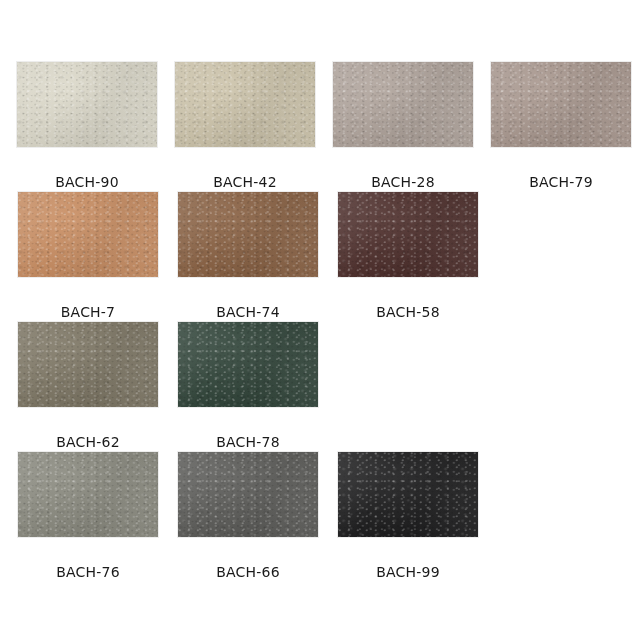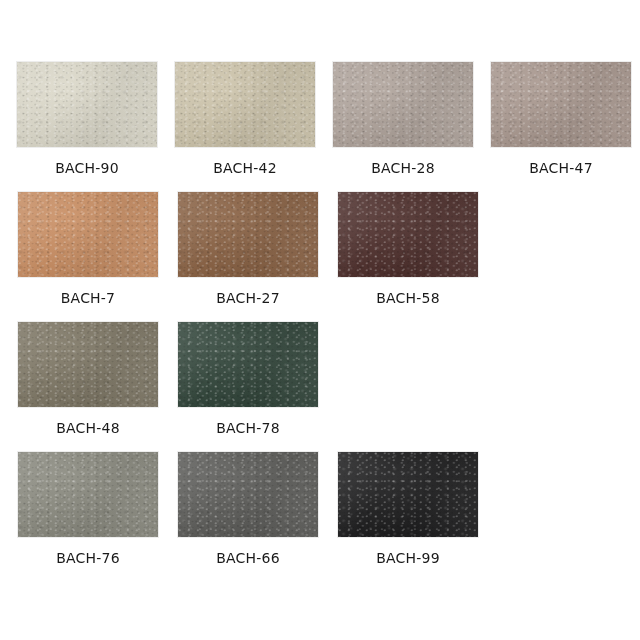--- a/index.html
+++ b/index.html
@@ -77,21 +77,21 @@
   }
   .sheen {
     position: absolute;
     inset: 0;
     background-image:
       linear-gradient(118deg, rgba(255,255,255,0.10) 0%, rgba(255,255,255,0) 34%, rgba(0,0,0,0.05) 62%, rgba(255,255,255,0.06) 100%),
       radial-gradient(ellipse 120% 90% at 38% 30%, rgba(255,255,255,0.09), rgba(0,0,0,0.06) 85%);
   }
 
   .swatch-label {
-    margin-top: 13px;
+    margin-top: 27px;
     font-size: 14px;
     letter-spacing: 0.2px;
     color: #1a1a1a;
     white-space: nowrap;
     text-align: center;
   }
 </style>
 </head>
 <body>
 
@@ -120,57 +120,57 @@
           <div class="sheen"></div>
         </div>
         <div class="swatch-label">BACH-28</div>
       </div>
       <div class="swatch-cell">
         <div class="swatch-chip" style="background-color: rgb(169, 152, 143);">
           <div class="grain"></div>
           <div class="grain2"></div>
           <div class="sheen"></div>
         </div>
-        <div class="swatch-label">BACH-47</div>
+        <div class="swatch-label">BACH-79</div>
       </div>
     </div>
     <div class="swatch-row">
       <div class="swatch-cell">
         <div class="swatch-chip" style="background-color: rgb(201, 142, 99);">
           <div class="grain"></div>
           <div class="grain2"></div>
           <div class="sheen"></div>
         </div>
         <div class="swatch-label">BACH-7</div>
       </div>
       <div class="swatch-cell">
         <div class="swatch-chip" style="background-color: rgb(138, 98, 68);">
           <div class="grain"></div>
           <div class="grain2"></div>
           <div class="sheen"></div>
         </div>
-        <div class="swatch-label">BACH-27</div>
+        <div class="swatch-label">BACH-74</div>
       </div>
       <div class="swatch-cell">
         <div class="swatch-chip" style="background-color: rgb(78, 47, 44);">
           <div class="grain"></div>
           <div class="grain2"></div>
           <div class="sheen"></div>
         </div>
         <div class="swatch-label">BACH-58</div>
       </div>
     </div>
     <div class="swatch-row">
       <div class="swatch-cell">
         <div class="swatch-chip" style="background-color: rgb(126, 119, 101);">
           <div class="grain"></div>
           <div class="grain2"></div>
           <div class="sheen"></div>
         </div>
-        <div class="swatch-label">BACH-48</div>
+        <div class="swatch-label">BACH-62</div>
       </div>
       <div class="swatch-cell">
         <div class="swatch-chip" style="background-color: rgb(49, 69, 58);">
           <div class="grain"></div>
           <div class="grain2"></div>
           <div class="sheen"></div>
         </div>
         <div class="swatch-label">BACH-78</div>
       </div>
     </div>

